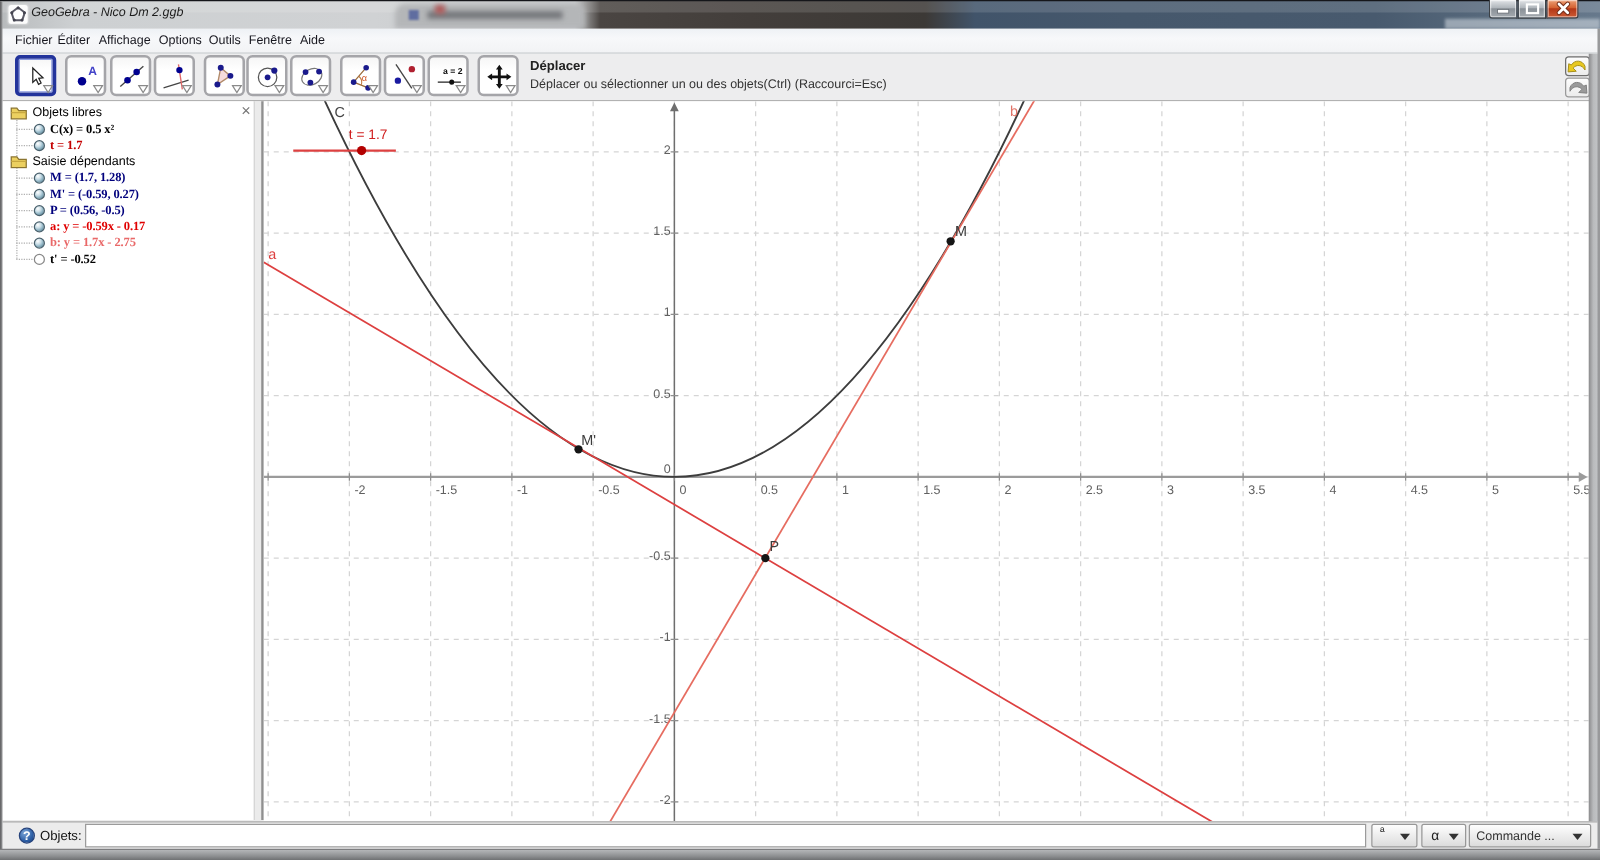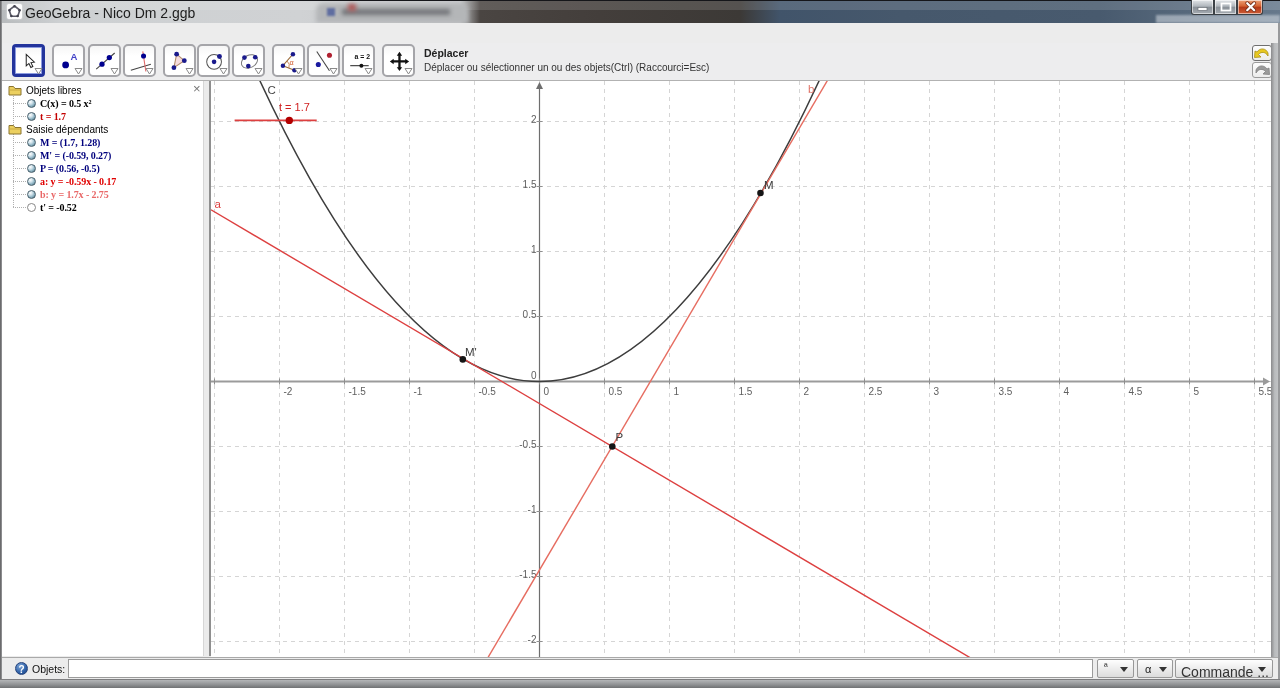--- a/index.html
+++ b/index.html
@@ -7,21 +7,21 @@
 #win *{position:absolute;box-sizing:border-box;}
 
 #titlebar{left:0;top:0;width:1280px;height:23px;background:linear-gradient(to right,#b7babc 0px,#cdd0d2 60px,#d0d2d4 300px,#c4c6c8 460px,#4a4542 480px,#433e3b 600px,#3c3936 740px,#41546a 780px,#46586c 900px,#485a6e 1100px,#57697c 1190px,#67798c 1280px);overflow:hidden;}
 #titlebar .toptint{left:0;top:0;width:1280px;height:10px;background:rgba(255,255,255,0.13);}
 #titlebar .topline{left:0;top:0;width:1280px;height:1px;background:#15161a;}
 #tab1{left:316px;top:3px;width:152px;height:20px;background:#b4b6b8;border-radius:8px 8px 0 0;filter:blur(2px);}
 #tab1fav{left:327px;top:8px;width:8px;height:8px;background:#5f6da0;filter:blur(1px);}
 #tab1txt{left:342px;top:9px;width:108px;height:6px;background:#74767a;filter:blur(2.2px);}
 #tabred{left:348px;top:4px;width:8px;height:7px;background:#b05a5a;filter:blur(2px);}
 #ggicon{left:7px;top:4px;width:15px;height:15px;background:#fcfcfc;border-radius:2px;box-shadow:0 0 2px rgba(255,255,255,.8);}
-#wtitle{left:25px;top:5px;font-size:14px;color:#1c1c1c;white-space:nowrap;}
+#wtitle{left:25px;top:5px;font-size:10px;color:#1c1c1c;white-space:nowrap;font-style:italic;}
 
 #wbtns{left:1191px;top:0px;width:72px;height:16px;}
 .wb{top:0;height:15px;border:1px solid #3c4146;border-top:none;box-shadow:inset 0 0 0 1px rgba(255,255,255,.55);}
 #wb-min{left:0;width:23px;border-radius:0 0 0 3px;background:linear-gradient(#e2e5e8,#b0b6bc 45%,#899097 50%,#a5abb1);}
 #wb-max{left:23px;width:23px;background:linear-gradient(#e2e5e8,#b0b6bc 45%,#899097 50%,#a5abb1);}
 #wb-close{left:46px;width:26px;border-radius:0 0 3px 0;background:linear-gradient(#eda076,#d4602f 45%,#b43716 50%,#cd5c35);}
 
 #menubar{left:2px;top:23px;width:1276px;height:20px;background:linear-gradient(#eef1f5,#f7f8fa 40%,#f2f3f5);border-bottom:1px solid #c8cbd0;}
 #menubar span{top:4px;font-size:10px;color:#16161e;}
 
@@ -96,20 +96,29 @@
         <svg width="21" height="13" viewBox="0 0 21 13" style="position:absolute;left:0;top:0">
           <rect x="6.5" y="3.5" width="9" height="7" fill="none" stroke="#fff" stroke-width="1.7"></rect>
         </svg>
       </div>
     <div class="wb" id="wb-close">
         <svg width="24" height="13" viewBox="0 0 24 13" style="position:absolute;left:0;top:0">
           <path d="M9.2 3.2 L16.2 10.2 M16.2 3.2 L9.2 10.2" stroke="#76301c" stroke-width="3.8" stroke-linecap="round"></path>
           <path d="M9.2 3.2 L16.2 10.2 M16.2 3.2 L9.2 10.2" stroke="#fff" stroke-width="2.2" stroke-linecap="round"></path>
         </svg>
       </div>
+  </div>
+  <div id="menubar">
+    <span style="left:10px">Fichier</span>
+    <span style="left:44px">Éditer</span>
+    <span style="left:77px">Affichage</span>
+    <span style="left:125px">Options</span>
+    <span style="left:165px">Outils</span>
+    <span style="left:197px">Fenêtre</span>
+    <span style="left:238px">Aide</span>
   </div>
   <div id="toolbar">
     <div class="tbtn tsel" style="left:10px">
       <svg width="27" height="27" viewBox="0 0 27 27">
           <g transform="translate(3.3,3.3) scale(0.77)">
             <path d="M9 4 L9 19 L12.5 15.8 L15 21 L17.6 19.7 L15.2 14.7 L19.6 14.2 Z" fill="#fff" stroke="#222" stroke-width="1.3"></path>
           </g>
         </svg>
         <svg class="cor" width="9" height="8" viewBox="0 0 9 8">
           <polygon points="1,1.5 8,1.5 4.5,7" fill="#fff" stroke="#8a8a8a" stroke-width="1"></polygon>
@@ -423,21 +432,21 @@
     <div id="infield"></div>
     <div class="dd" id="dd1" style="left:1095px;width:37px">
         <span style="left:6px;top:1px;font-size:10px;color:#333">ª</span>
         <span class="arr" style="right:5px;top:7px"></span>
       </div>
     <div class="dd" id="dd2" style="left:1135px;width:36px">
         <span style="left:7px;top:3px;font-size:11px;color:#222">α</span>
         <span class="arr" style="right:5px;top:7px"></span>
       </div>
     <div class="dd" id="dd3" style="left:1173px;width:98px">
-        <span style="left:5px;top:4px;font-size:14px;color:#333">Commande ...</span>
+        <span style="left:5px;top:4px;font-size:10px;color:#333">Commande ...</span>
         <span class="arr" style="right:6px;top:7px"></span>
       </div>
   </div>
   <div id="bleft"></div>
   <div id="bright"></div>
   <div id="bright2"></div>
   <div id="bbottom"></div>
 </div>
 
 </body></html>

